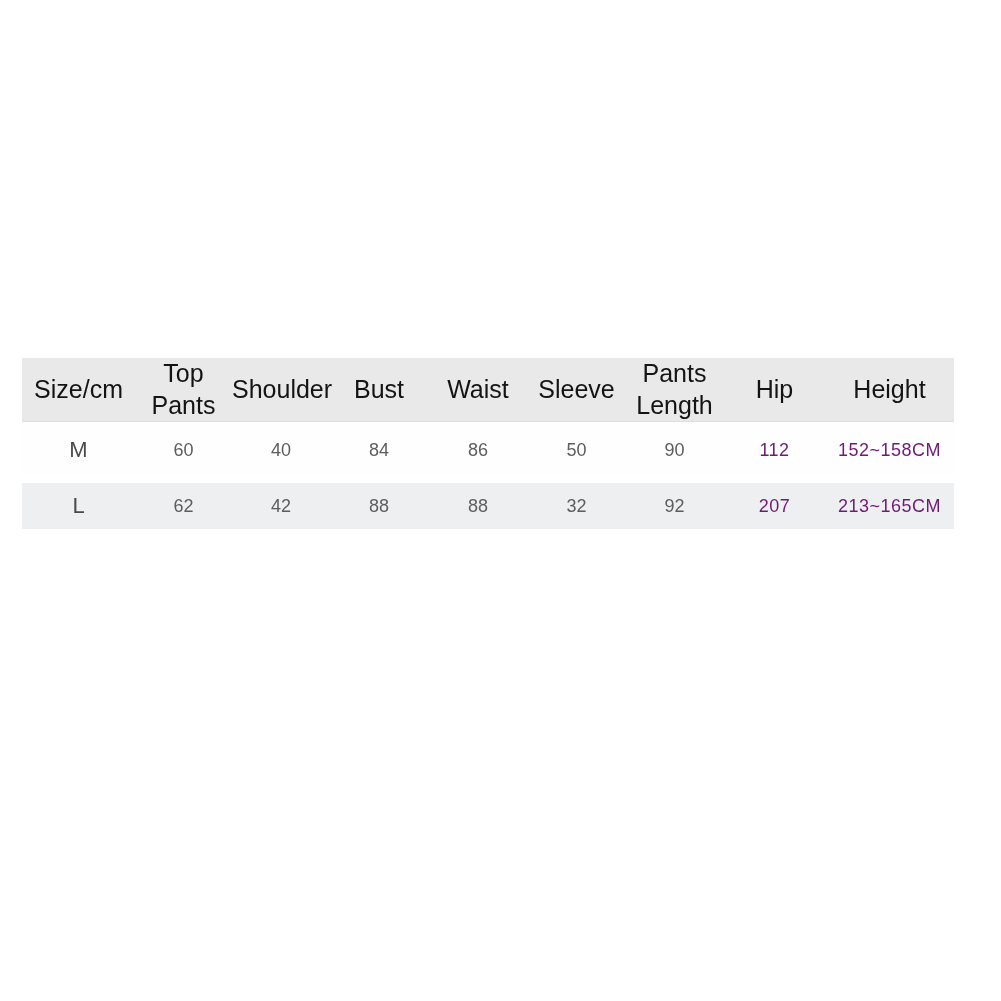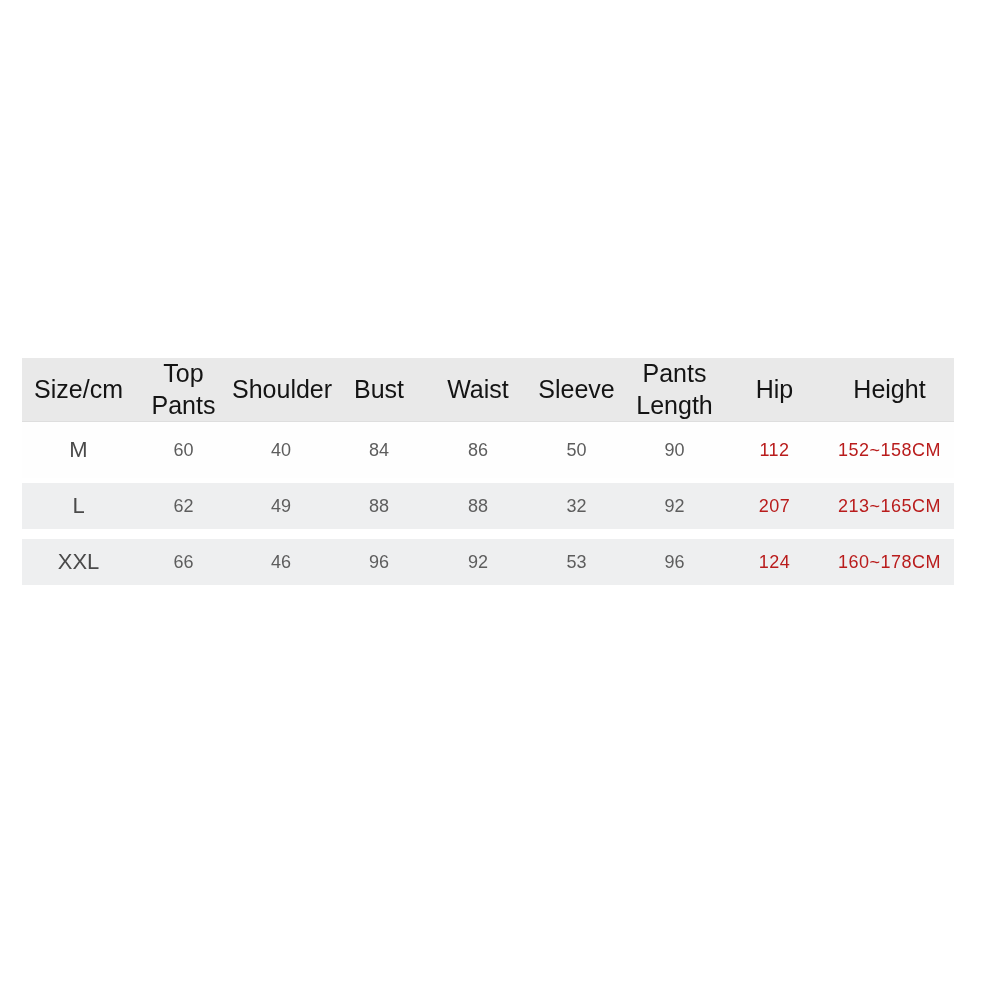--- a/index.html
+++ b/index.html
@@ -50,21 +50,21 @@
   tr.data-row td {
     color: #5d5d5d;
     font-size: 18px;
     background: #fefefe;
   }
   tr.data-row td.size-label {
     color: #4a4a4a;
     font-size: 22px;
   }
   tr.data-row td.dark-val {
-    color: #b91c1c;
+    color: #701a75;
     letter-spacing: 0.5px;
   }
   tr.data-row.striped td {
     background: #eeeff0;
     border-top: 5px solid #ffffff;
     border-bottom: 5px solid #ffffff;
   }
 </style>
 </head>
 <body>
@@ -103,34 +103,23 @@
         <td>84</td>
         <td>86</td>
         <td>50</td>
         <td>90</td>
         <td class="dark-val">112</td>
         <td class="dark-val">152~158CM</td>
       </tr>
       <tr class="data-row striped">
         <td class="size-label">L</td>
         <td>62</td>
-        <td>49</td>
+        <td>42</td>
         <td>88</td>
         <td>88</td>
         <td>32</td>
         <td>92</td>
         <td class="dark-val">207</td>
         <td class="dark-val">213~165CM</td>
       </tr>
-      <tr class="data-row striped">
-        <td class="size-label">XXL</td>
-        <td>66</td>
-        <td>46</td>
-        <td>96</td>
-        <td>92</td>
-        <td>53</td>
-        <td>96</td>
-        <td class="dark-val">124</td>
-        <td class="dark-val">160~178CM</td>
-      </tr>
     </tbody>
   </table>
 </div>
 
 </body></html>

